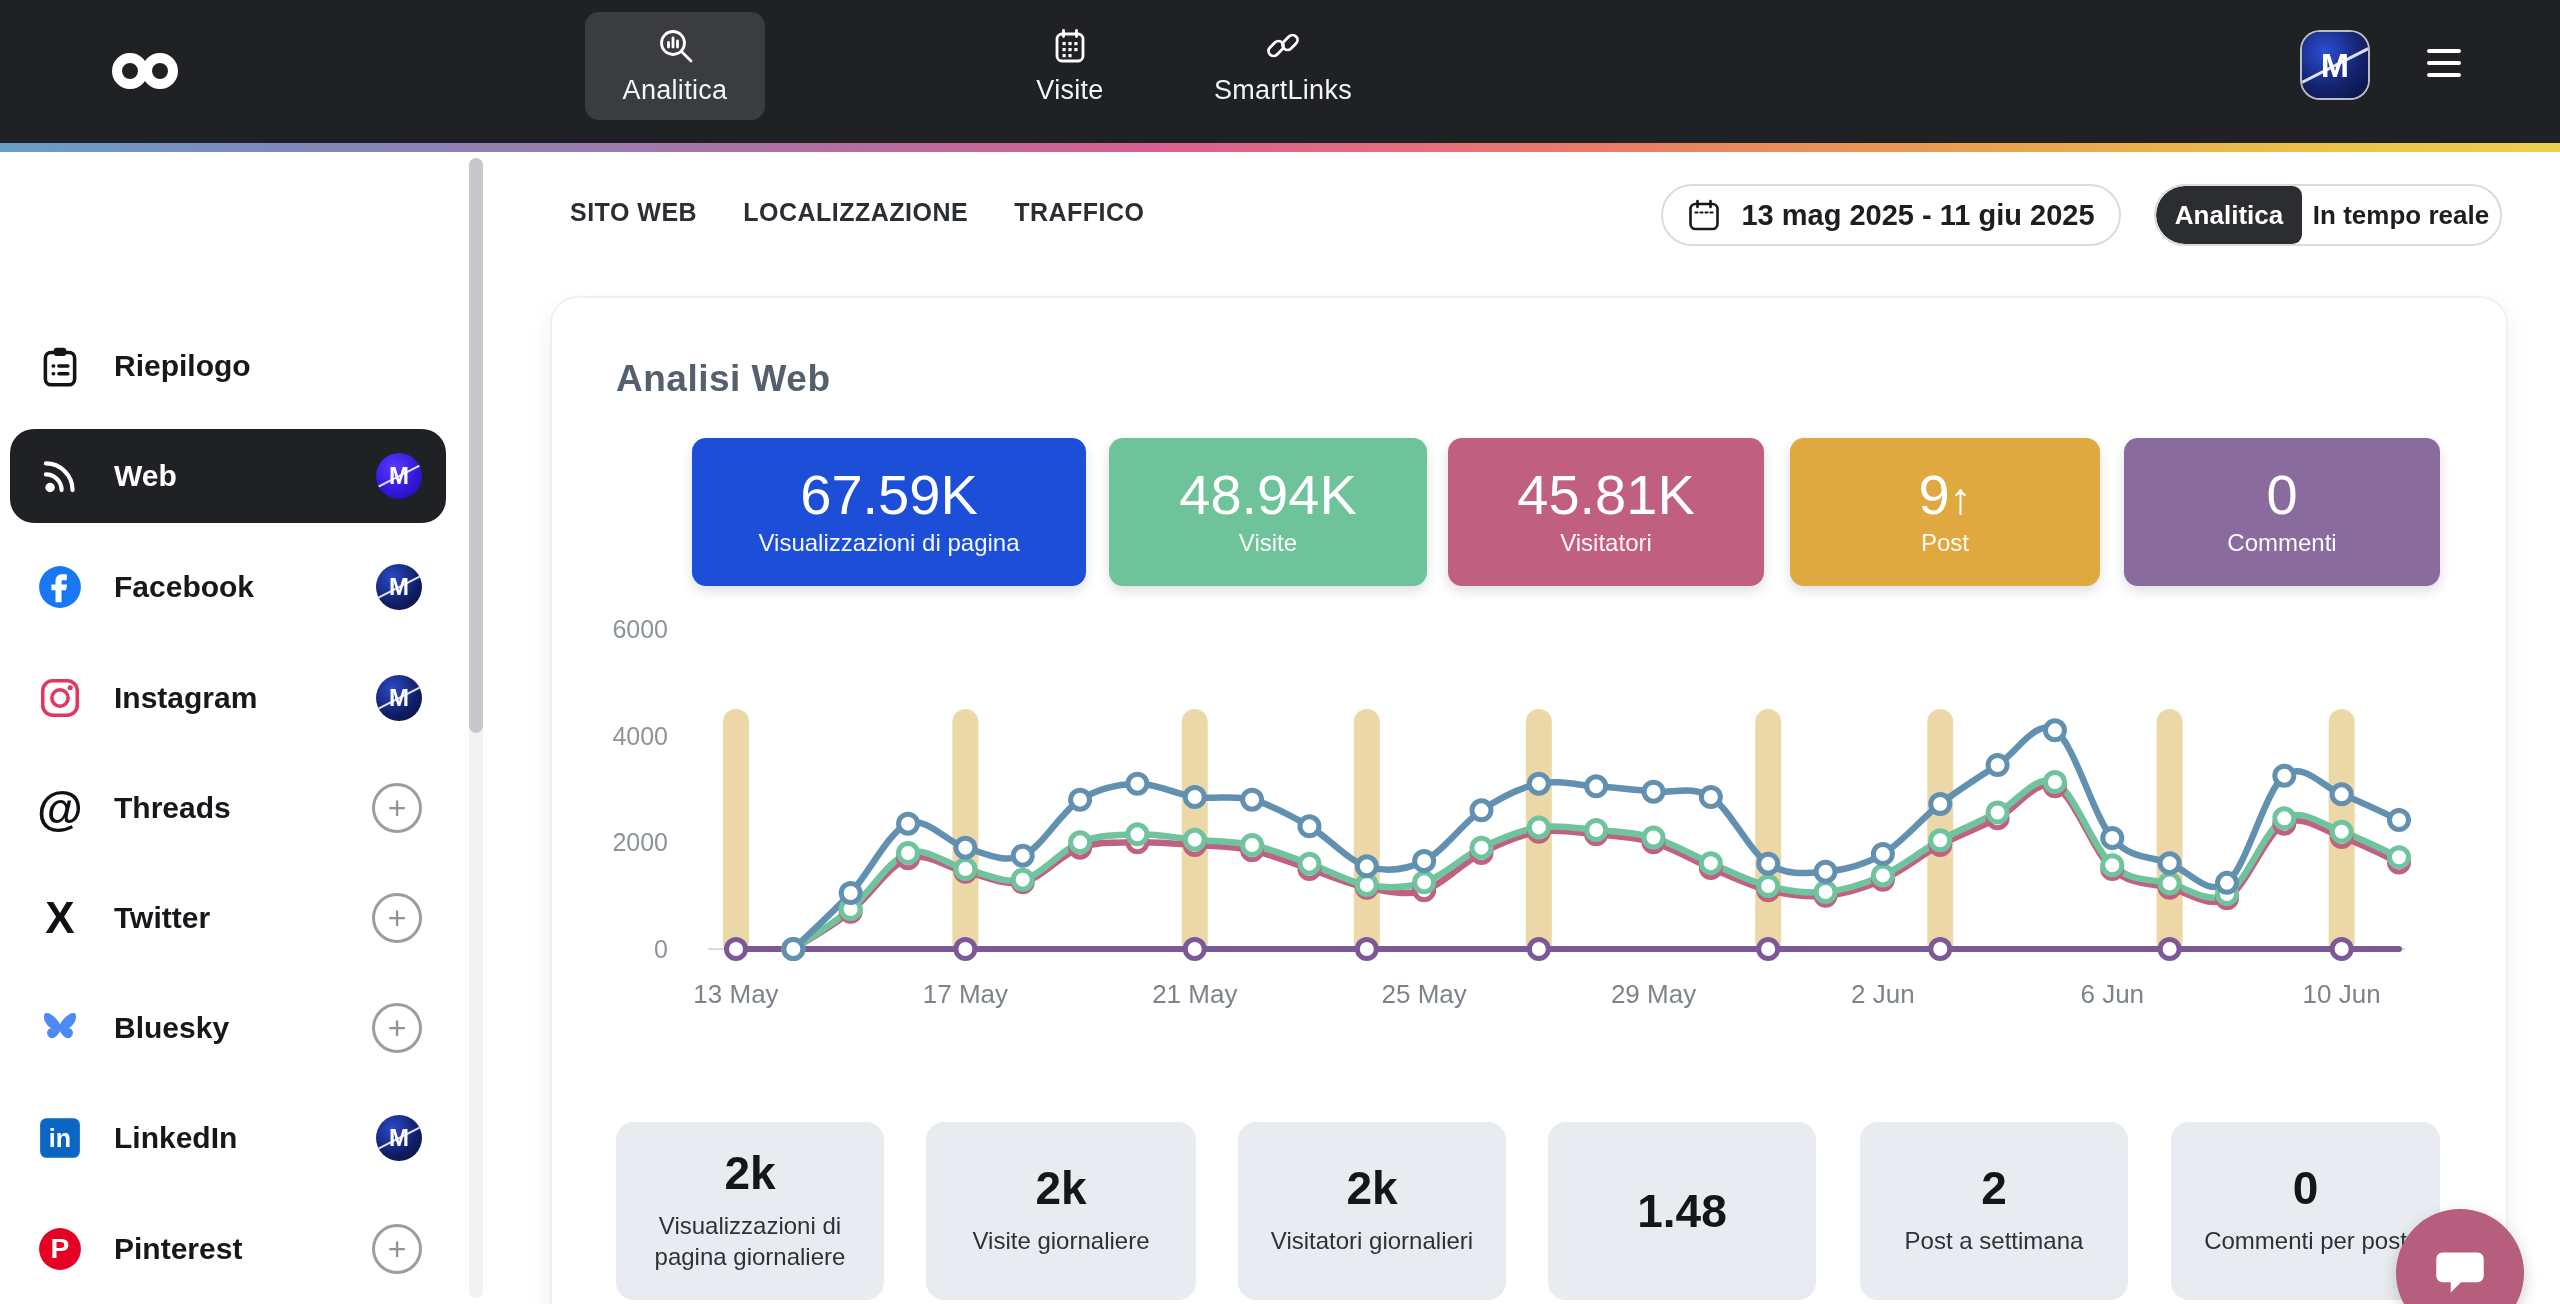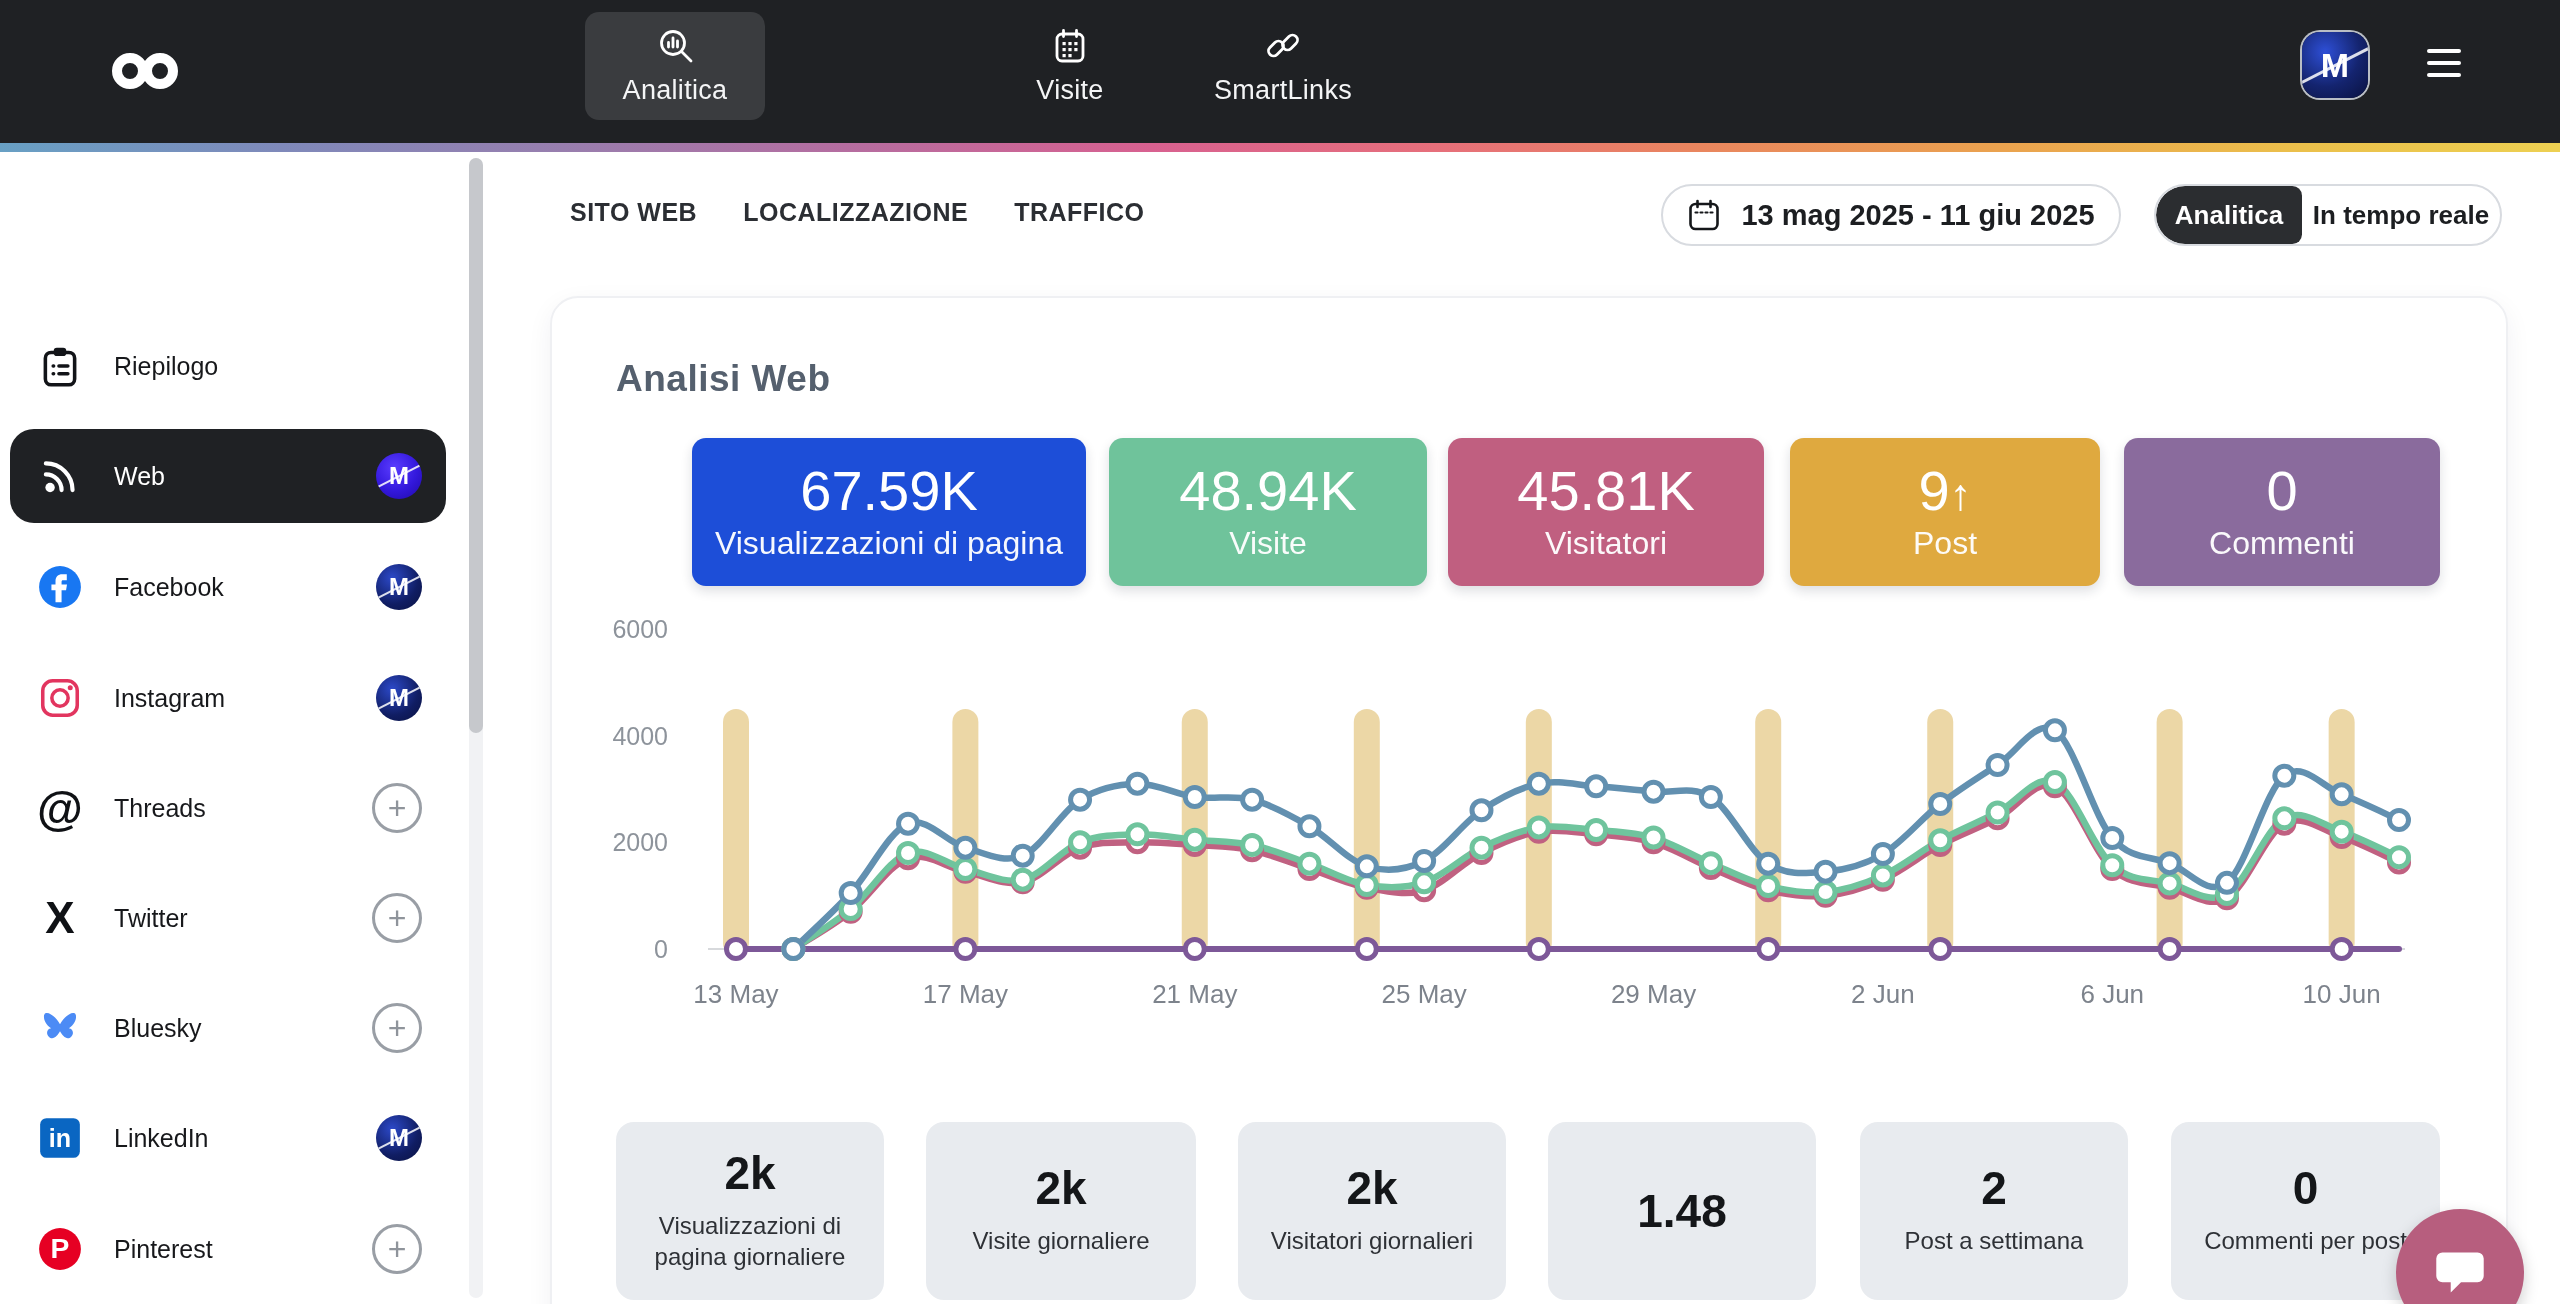--- a/index.html
+++ b/index.html
@@ -28,21 +28,21 @@
   .hamburger span{display:block;height:4px;border-radius:2px;background:#fff;}
   
   .gradientbar{position:absolute;left:0;top:143px;width:2560px;height:9px;
     background:linear-gradient(90deg,#68a0c4 0%,#7f89ba 11%,#987eae 22%,#b56da0 33%,
       #d86190 45%,#e66f7b 56%,#e9855f 66%,#eaa24f 78%,#ebc04b 90%,#edd052 100%);}
   
   .sidebar{position:absolute;left:0;top:152px;width:456px;height:1152px;background:#fff;}
   .side-item{position:absolute;left:10px;width:436px;height:94px;border-radius:24px;
     display:flex;align-items:center;padding:0 0 0 26px;box-sizing:border-box;cursor:pointer;}
   .side-item .s-icon{width:48px;height:48px;display:flex;align-items:center;justify-content:center;flex:none;}
-  .side-item .s-label{margin-left:30px;font-size:25px;color:#17181b;font-weight:400;flex:1;}
+  .side-item .s-label{margin-left:30px;font-size:30px;color:#17181b;font-weight:700;flex:1;}
   .side-item.active{background:#1f2124;}
   .side-item.active .s-label{color:#fff;}
   .badge-avatar{width:46px;height:46px;border-radius:50%;margin-right:24px;flex:none;
     background:radial-gradient(circle at 35% 30%,#2c49c8 0%,#101d63 60%,#0a1140 100%);
     display:flex;align-items:center;justify-content:center;position:relative;overflow:hidden;}
   .badge-avatar .m{font-size:24px;}
   .badge-avatar.bright{background:radial-gradient(circle at 40% 32%,#5a3cff 0%,#3318dc 55%,#2009a8 100%);}
   .badge-avatar .avatar-slash{height:2px;}
   .badge-add{width:44px;height:44px;border-radius:50%;margin-right:24px;flex:none;
     border:3px solid #999ea5;color:#8f949b;display:flex;align-items:center;justify-content:center;
@@ -64,21 +64,21 @@
   .toggle .opt.unsel{flex:1;color:#1c1e21;}
   
   .maincard{position:absolute;left:550px;top:296px;width:1958px;height:1060px;background:#fff;
     border:2px solid #eff0f3;border-radius:28px;box-shadow:0 8px 26px rgba(30,40,60,.06);box-sizing:border-box;}
   .panel-title{position:absolute;left:616px;top:358px;font-size:37px;font-weight:600;color:#55606e;letter-spacing:.5px;}
   .stat-card{position:absolute;top:438px;height:148px;border-radius:14px;color:#fff;
     display:flex;flex-direction:column;align-items:center;justify-content:center;gap:6px;
     box-shadow:0 5px 12px rgba(20,30,50,.14);}
   .stat-card .v{font-size:56px;font-weight:500;line-height:1;}
   .stat-card .v .arrow{font-size:44px;font-weight:400;}
-  .stat-card .l{font-size:32px;font-weight:400;opacity:.96;}
+  .stat-card .l{font-size:24px;font-weight:400;opacity:.96;}
   .chart-wrap{position:absolute;left:590px;top:600px;width:1860px;height:430px;}
   .sum-card{position:absolute;top:1122px;height:178px;border-radius:18px;background:#e8ebef;
     display:flex;flex-direction:column;align-items:center;justify-content:center;gap:14px;}
   .sum-card .v{font-size:46px;font-weight:600;color:#141619;line-height:1;}
   .sum-card .l{font-size:24px;color:#2e3136;text-align:center;line-height:1.3;width:88%;}
   
   .chatfab{position:absolute;left:2396px;top:1209px;width:128px;height:128px;border-radius:50%;
     background:#b75e7e;display:flex;align-items:center;justify-content:center;cursor:pointer;
     box-shadow:0 6px 16px rgba(0,0,0,.18);}
 </style>

